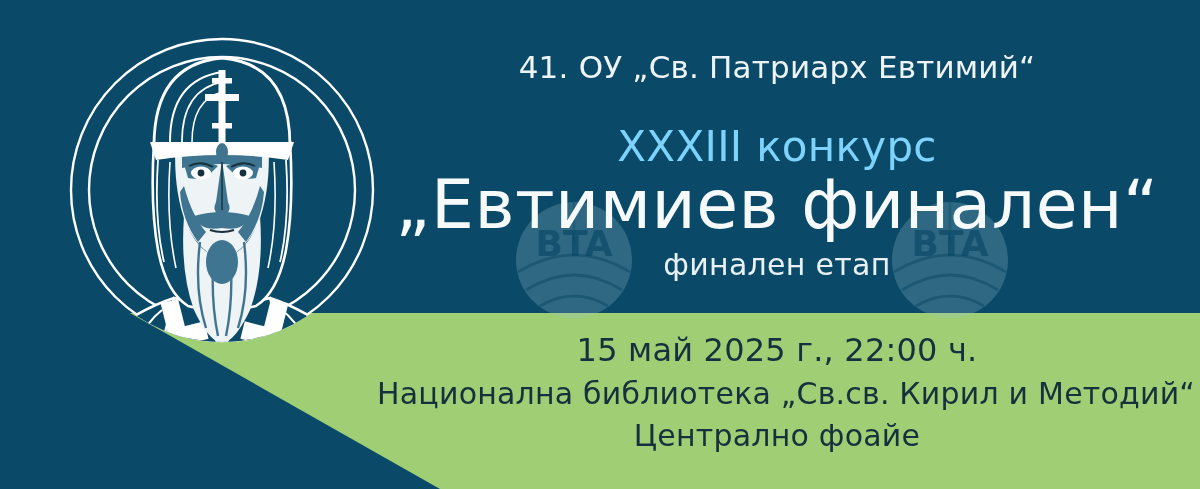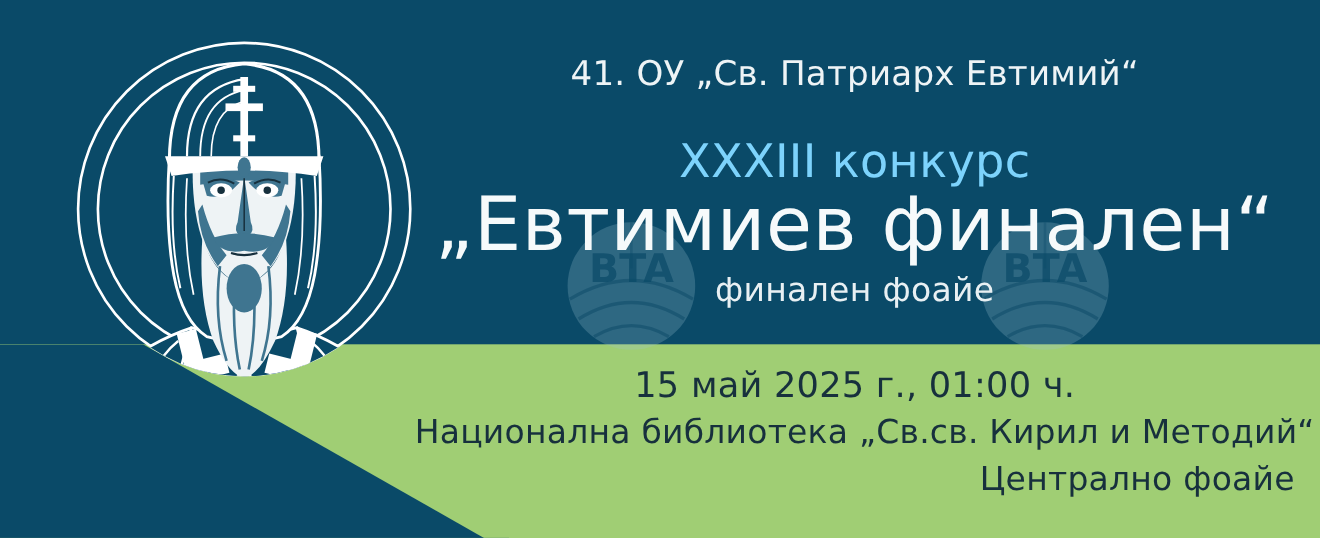--- a/index.html
+++ b/index.html
@@ -111,21 +111,20 @@
     top: 379px;
     font-size: 30px;
     color: #17303d;
     letter-spacing: 0.2px;
   }
   .l-foyer {
     top: 421px;
     font-size: 30px;
     color: #17303d;
     letter-spacing: 0.2px;
-    text-align: right;
   }
 </style>
 </head>
 <body>
 
 <div id="poster">
 
   <div class="band-teal"></div>
   <div class="band-green"></div>
   <div class="band-green-notch"></div>
@@ -245,19 +244,19 @@
       <path d="M 28 108 Q 62 88 96 108" fill="none" stroke="#0a4a68" stroke-width="3" opacity="0.5"></path>
       <path d="M 62 4 L 62 46" stroke="#0a4a68" stroke-width="2.4" opacity="0.35"></path>
       <text x="62" y="58" text-anchor="middle" font-family="'DejaVu Sans', sans-serif" font-size="36" font-weight="bold" fill="#0a4a68" opacity="0.72">BTA</text>
     </svg>
   </div>
 
   <div class="text-col">
     <div class="line l-school">41. ОУ „Св. Патриарх Евтимий“</div>
     <div class="line l-contest">XXXIII конкурс</div>
     <div class="line l-title">„Евтимиев финален“</div>
-    <div class="line l-stage">финален фоайе</div>
-    <div class="line l-date">15 май 2025 г., 01:00 ч.</div>
+    <div class="line l-stage">финален етап</div>
+    <div class="line l-date">15 май 2025 г., 22:00 ч.</div>
     <div class="line l-venue">Национална библиотека „Св.св. Кирил и Методий“</div>
     <div class="line l-foyer">Централно фоайе</div>
   </div>
 
 </div>
 
 </body></html>

